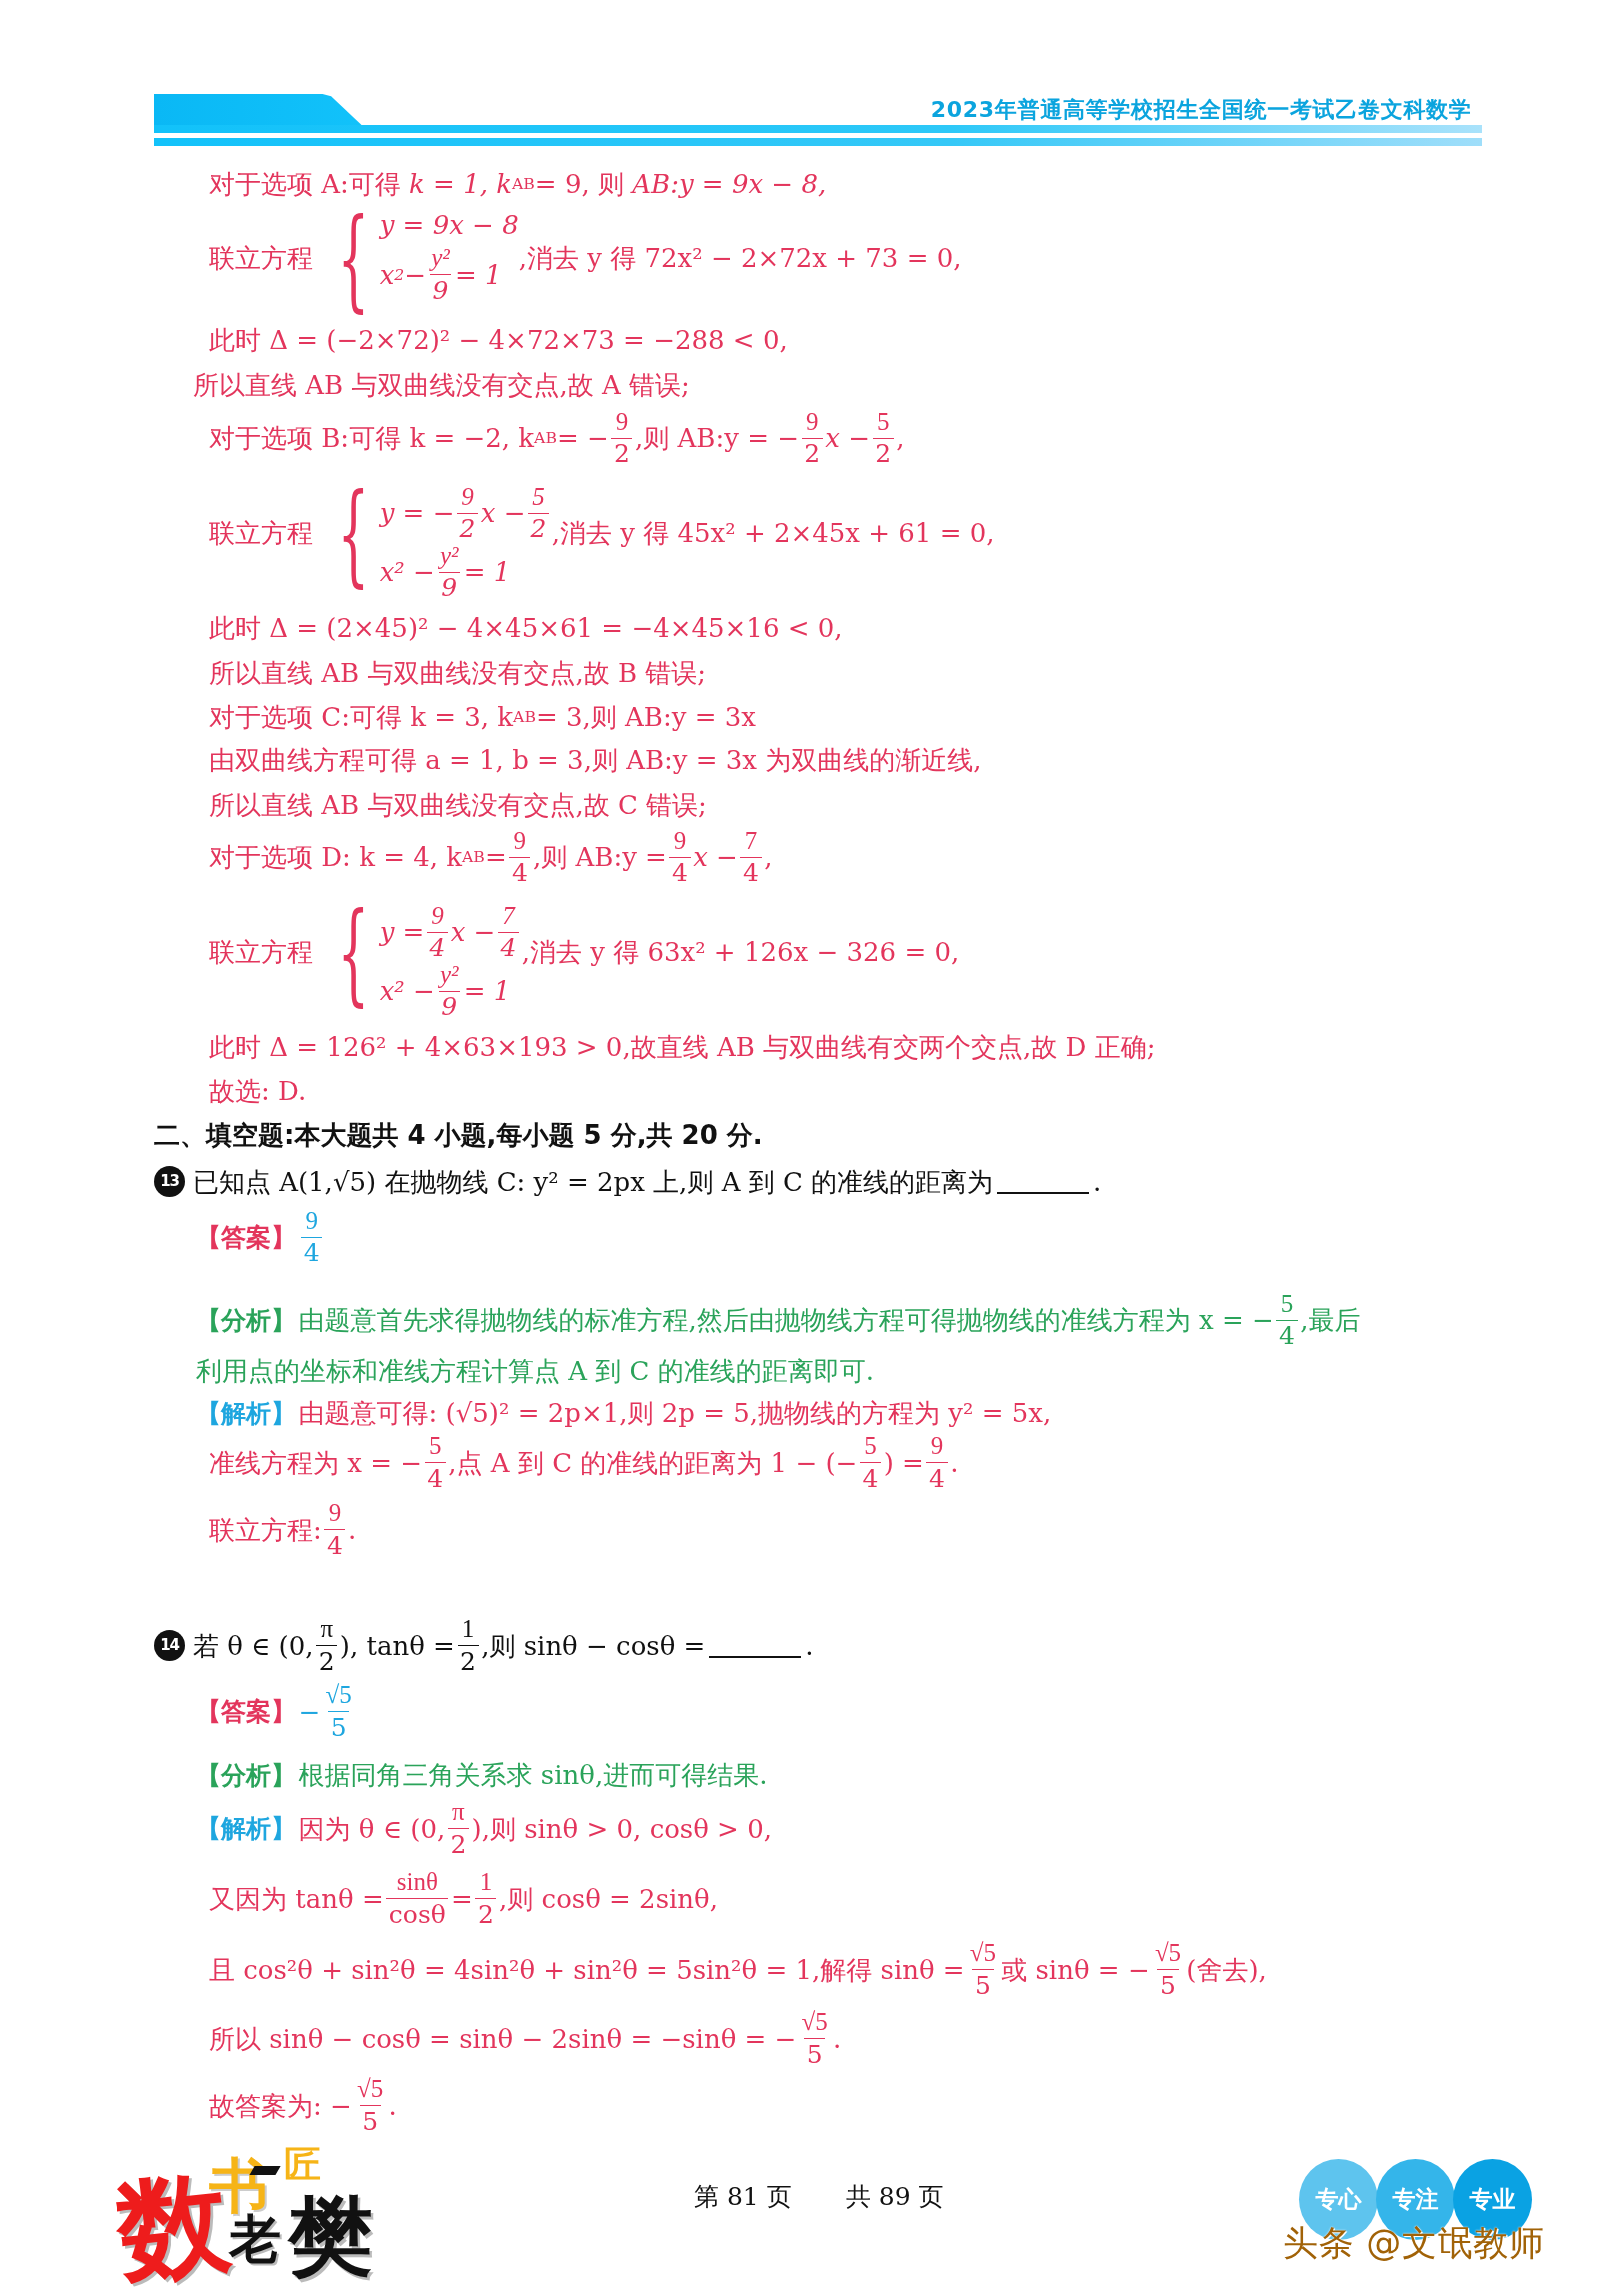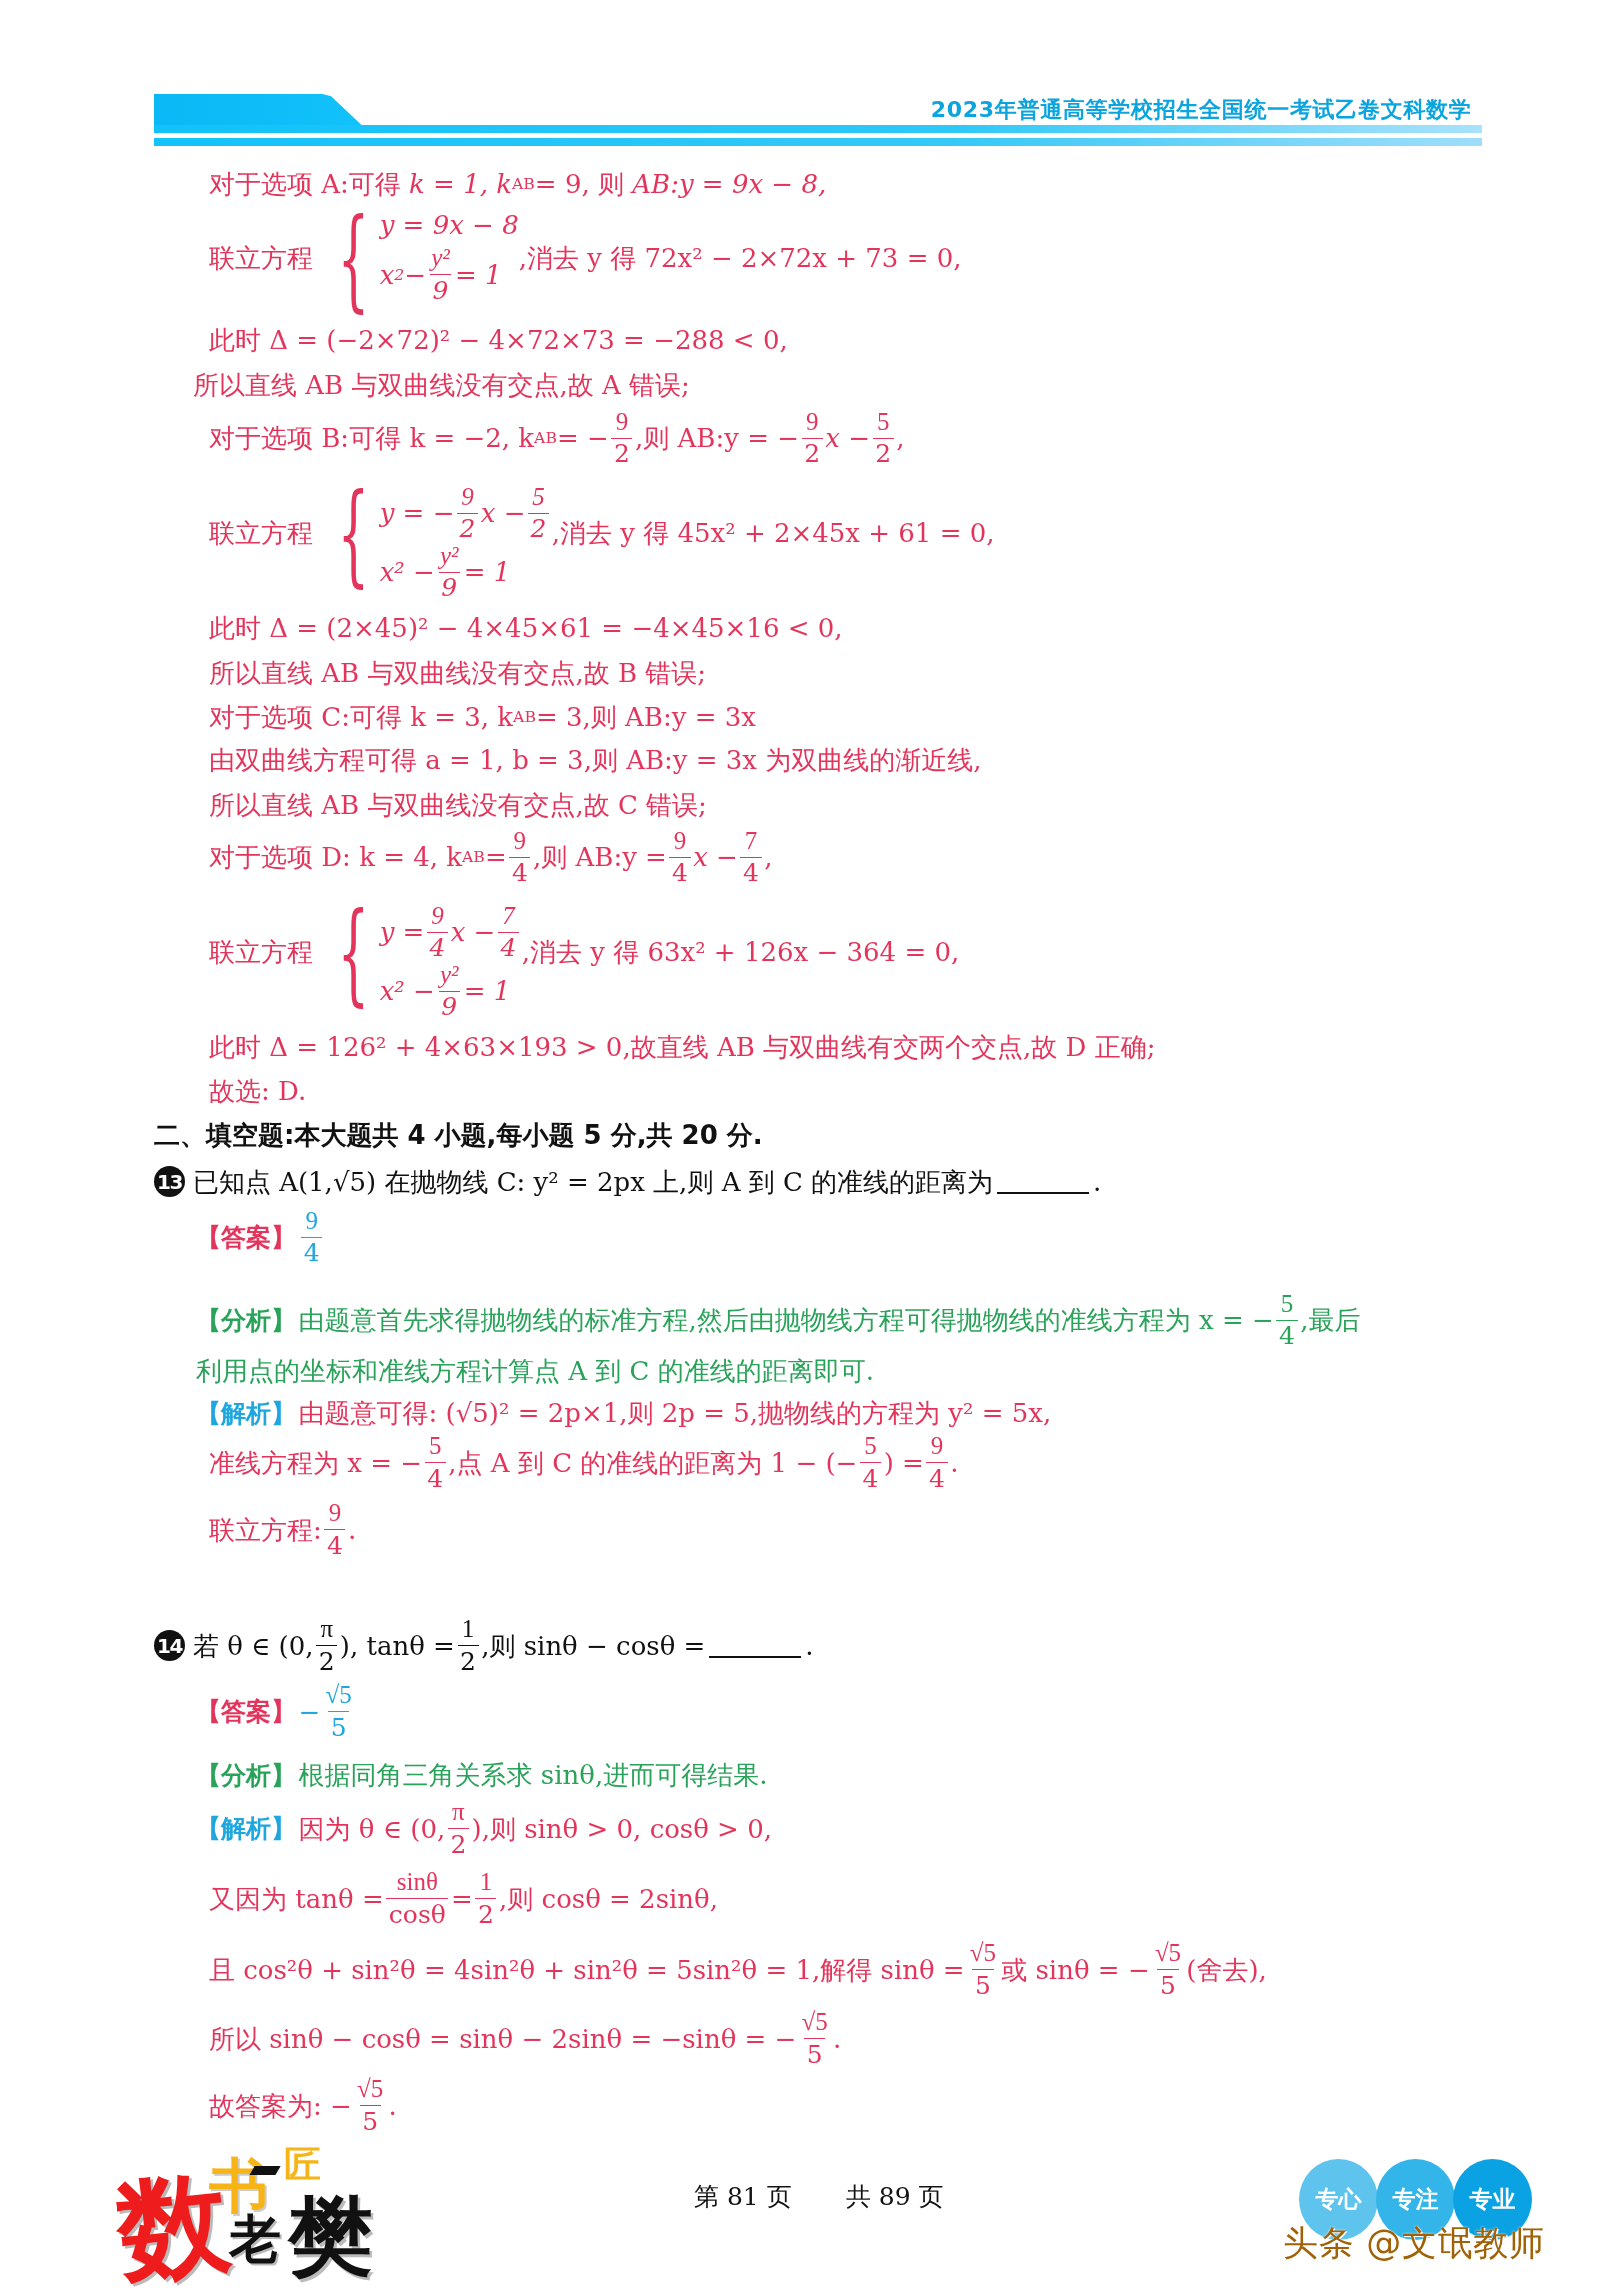--- a/index.html
+++ b/index.html
@@ -41,21 +41,21 @@
   .sys-row { display:flex; align-items:center; height:auto; }
 
   .tag { font-family:"DejaVu Sans","Liberation Sans",sans-serif; font-weight:bold; font-size:25px; margin-right:2.6px; }
   .tag.ans { color:#e3355c; }
   .tag.ana { color:#2aa35a; }
   .tag.sol { color:#1ea6df; }
 
   .section { font-family:"DejaVu Sans","Liberation Sans",sans-serif; font-weight:bold; font-size:26px; color:#111; }
 
   .qnum { display:inline-flex; width:31px; height:31px; border-radius:50%; background:#111; color:#fff;
-          font-family:"DejaVu Sans","Liberation Sans",sans-serif; font-weight:bold; font-size:20px;
+          font-family:"DejaVu Sans","Liberation Sans",sans-serif; font-weight:bold; font-size:15px;
           align-items:center; justify-content:center; margin-right:7.9px; letter-spacing:-1.3px; }
   .blank { display:inline-block; width:92px; border-bottom:2px solid #111; height:22px; margin:0 3.9px; }
 
   
   .logo { position:absolute; left:98px; top:2140px; width:275px; height:131px; }
   .logo .c1 { position:absolute; left:19.6px; top:13px; font-size:111px; color:#ee1c1c; font-weight:bold;
               font-family:"DejaVu Serif",serif; text-shadow:2.6px 2.6px 0 #bbb; transform:rotate(-6deg); }
   .logo .c2 { position:absolute; left:111px; top:6.5px; font-size:59px; color:#f6b417; font-weight:bold;
               text-shadow:2px 2px 0 #ccc; }
   .logo .c3 { position:absolute; left:186px; top:0px; font-size:37px; color:#f6b417; font-weight:bold; }
@@ -223,21 +223,21 @@
         <span class="sys-row it">
           <span>x² −</span>
           <span class="frac">
               <span class="num">y²</span>
               <span class="den">9</span>
             </span>
           <span>= 1</span>
         </span>
       </span>
     </span>
-    <span>,消去 y 得 63x² + 126x − 364 = 0,</span>
+    <span>,消去 y 得 63x² + 126x − 326 = 0,</span>
   </div>
 
   <div class="line red" style="left:209px;top:1034px;">此时 Δ = 126² + 4×63×193 &gt; 0,故直线 AB 与双曲线有交两个交点,故 D 正确;</div>
   <div class="line red" style="left:209px;top:1078px;">故选: D.</div>
 
   <div class="line section" style="left:154px;top:1122px;">二、填空题:本大题共 4 小题,每小题 5 分,共 20 分.</div>
 
   <div class="line blk" style="left:154px;top:1166px;">
     <span class="qnum">13</span>
     <span>已知点 A(1,√5) 在抛物线 C: y² = 2px 上,则 A 到 C 的准线的距离为</span>

